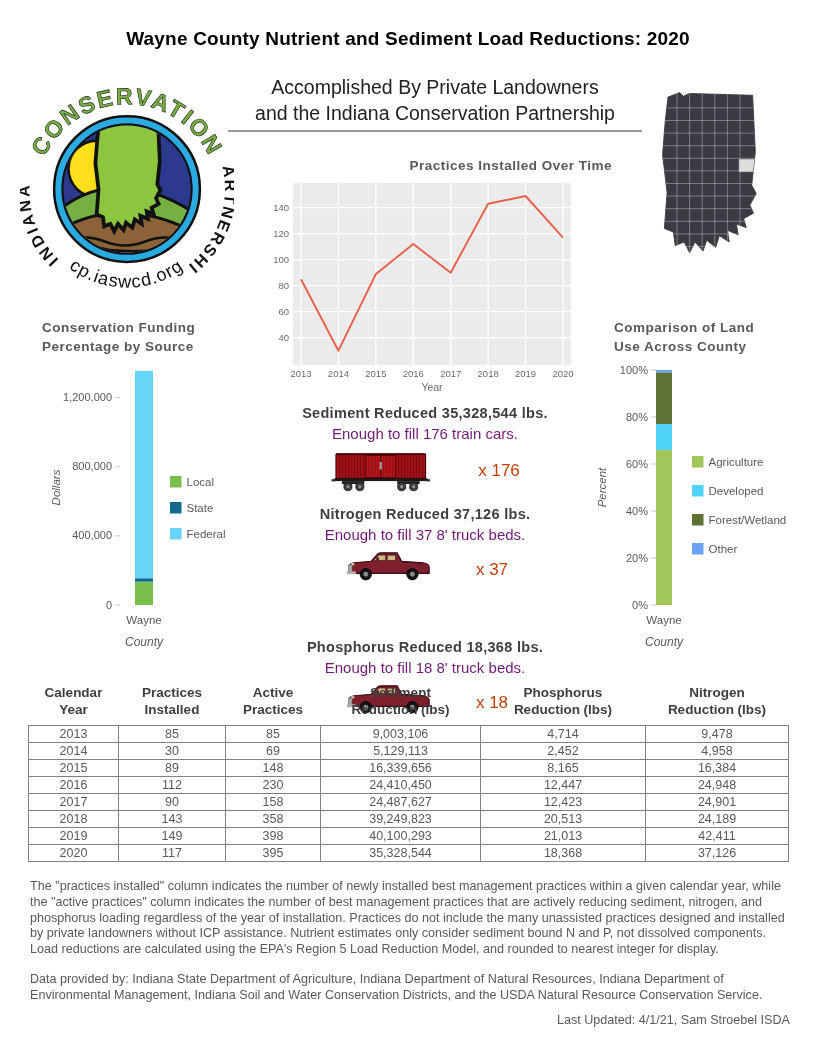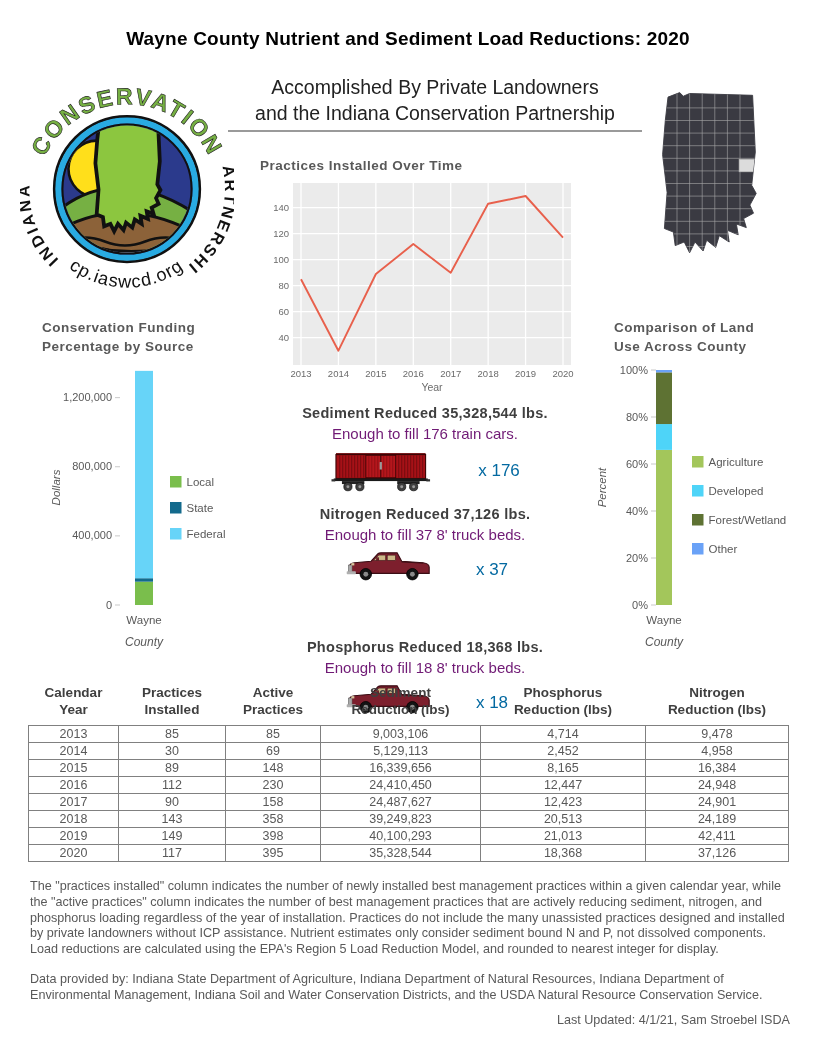--- a/index.html
+++ b/index.html
@@ -6,33 +6,33 @@
   .page{position:relative;width:816px;height:1056px;background:#ffffff;overflow:hidden;
         font-family:"Liberation Sans",sans-serif;color:#595959;}
   .page-title{position:absolute;top:28px;left:0;right:0;text-align:center;
               font-size:19px;font-weight:bold;color:#000;letter-spacing:.2px;}
   .subtitle{position:absolute;left:228px;top:74px;width:414px;text-align:center;
             font-size:19.5px;color:#222;line-height:26px;border-bottom:2px solid #9a9a9a;
             padding-bottom:4px;}
   .logo-wrap{position:absolute;left:20px;top:68px;width:214px;height:232px;}
   .map-wrap{position:absolute;left:650px;top:80px;width:126px;height:198px;}
   .chart-title{position:absolute;font-size:13.5px;font-weight:bold;color:#595959;letter-spacing:.5px;}
-  .line-chart-title{left:260px;top:158px;width:336px;text-align:left;}
+  .line-chart-title{left:276px;top:158px;width:336px;text-align:right;}
   .funding-title{left:42px;top:318px;line-height:19px;}
   .land-title{left:614px;top:318px;line-height:19px;}
   .plot{position:absolute;}
   #line-plot{left:264px;top:172px;}
   #funding-plot{left:38px;top:358px;}
   #land-plot{left:596px;top:358px;}
   .red-block{position:absolute;left:238px;width:374px;text-align:center;}
   #red-0{top:405px;} #red-1{top:506px;} #red-2{top:606px;margin-top:33px;}
   .red-head{font-size:14.5px;font-weight:bold;color:#3f3f3f;letter-spacing:.3px;}
   .red-sub{font-size:15px;color:#701a75;margin-top:4px;}
   .red-row{display:flex;align-items:center;justify-content:center;gap:36px;margin-top:6px;}
-  .mult{font-size:17px;color:#0369a1;}
+  .mult{font-size:17px;color:#c2410c;}
   table.load{position:absolute;left:28px;top:682px;width:760px;border-collapse:collapse;table-layout:fixed;}
   table.load thead th{font-size:13.5px;font-weight:bold;color:#3f3f3f;line-height:17px;
                       padding:2px 0 7px 0;vertical-align:top;}
   table.load tbody td{border:1px solid #808080;font-size:12.5px;color:#595959;
                       text-align:center;height:16px;padding:0;}
   .footnote{position:absolute;left:30px;width:762px;font-size:12.6px;color:#595959;line-height:15.8px;}
   #fn1{top:879px;} #fn2{top:972px;}
   .last-updated{position:absolute;right:26px;top:1013px;font-size:12.6px;color:#595959;}
 </style>
 </head>

